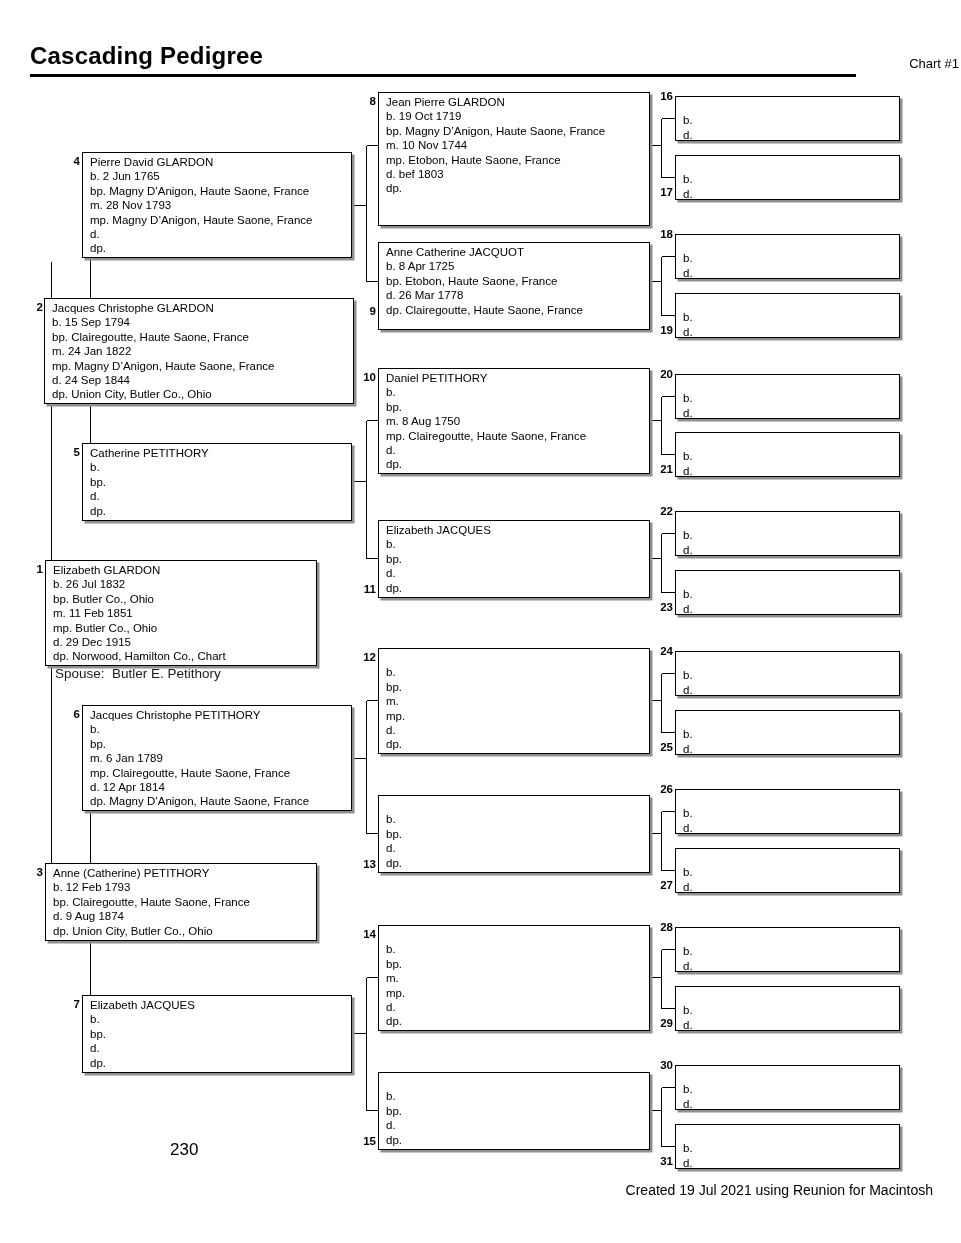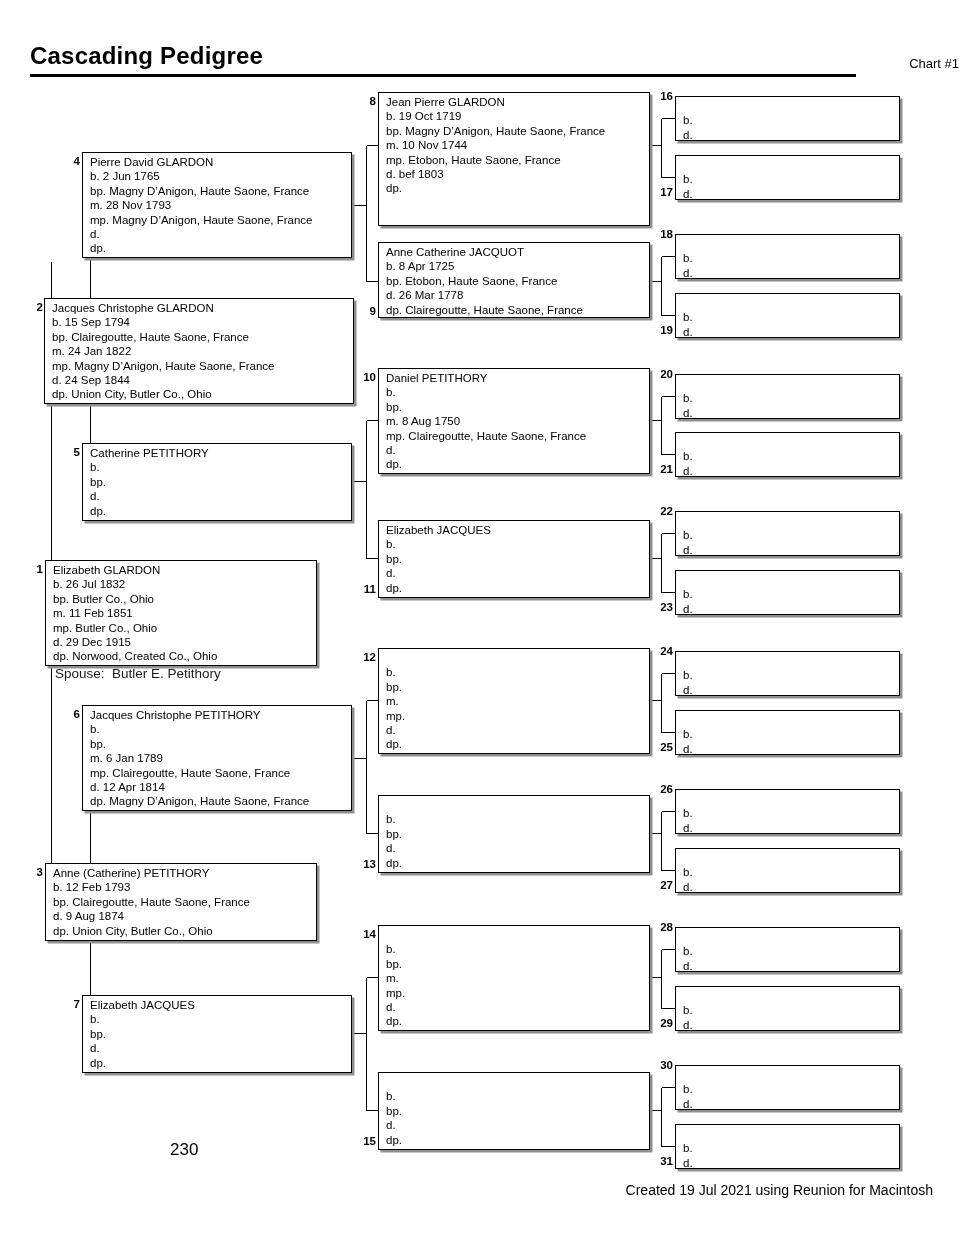--- a/index.html
+++ b/index.html
@@ -44,21 +44,21 @@
   </svg>
 
   <div class="pbox" style="left:45px;top:560px;width:272px;height:106px">
       <div class="pname">Elizabeth GLARDON</div>
       <div>
         <div class="bline">b. 26 Jul 1832</div>
         <div class="bline">bp. Butler Co., Ohio</div>
         <div class="bline">m. 11 Feb 1851</div>
         <div class="bline">mp. Butler Co., Ohio</div>
         <div class="bline">d. 29 Dec 1915</div>
-        <div class="bline">dp. Norwood, Created Co., Ohio</div>
+        <div class="bline">dp. Norwood, Hamilton Co., Chart</div>
       </div>
     </div>
   <div class="pnum" style="left:15px;top:562px">1</div>
 
   <div class="pbox" style="left:44px;top:298px;width:310px;height:106px">
       <div class="pname">Jacques Christophe GLARDON</div>
       <div>
         <div class="bline">b. 15 Sep 1794</div>
         <div class="bline">bp. Clairegoutte, Haute Saone, France</div>
         <div class="bline">m. 24 Jan 1822</div>
@@ -134,21 +134,21 @@
         <div class="bline">b. 19 Oct 1719</div>
         <div class="bline">bp. Magny D’Anigon, Haute Saone, France</div>
         <div class="bline">m. 10 Nov 1744</div>
         <div class="bline">mp. Etobon, Haute Saone, France</div>
         <div class="bline">d. bef 1803</div>
         <div class="bline">dp.</div>
       </div>
     </div>
   <div class="pnum" style="left:348px;top:94px">8</div>
 
-  <div class="pbox" style="left:378px;top:242px;width:272px;height:76px">
+  <div class="pbox" style="left:378px;top:242px;width:272px;height:88px">
       <div class="pname">Anne Catherine JACQUOT</div>
       <div>
         <div class="bline">b. 8 Apr 1725</div>
         <div class="bline">bp. Etobon, Haute Saone, France</div>
         <div class="bline">d. 26 Mar 1778</div>
         <div class="bline">dp. Clairegoutte, Haute Saone, France</div>
       </div>
     </div>
   <div class="pnum" style="left:348px;top:304px">9</div>
 

